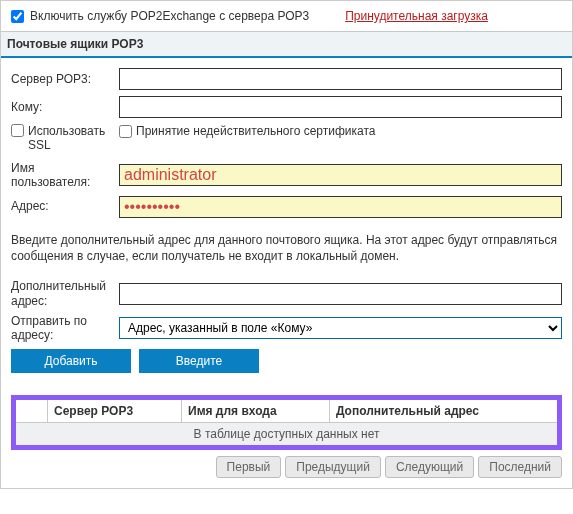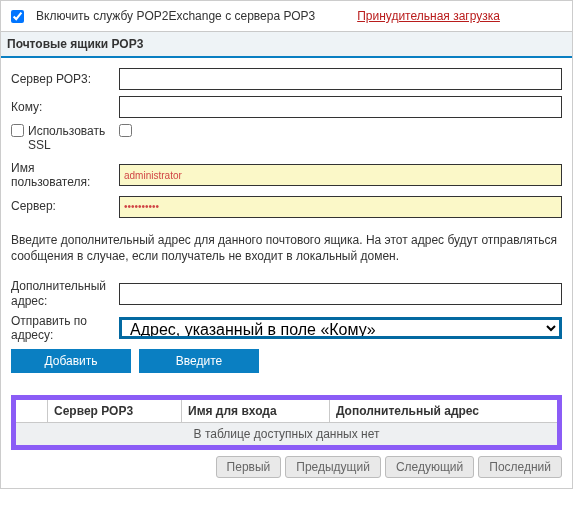--- a/index.html
+++ b/index.html
@@ -11,21 +11,21 @@
     background: #fff;
   }
   .container {
     width: 573px;
     border: 1px solid #ccc;
     padding: 8px 10px 10px 10px;
   }
   .top-row {
     display: flex;
     align-items: center;
-    gap: 12px;
+    gap: 6px;
     padding-bottom: 8px;
   }
   .top-row input[type=checkbox] { margin:0; }
   .top-label { color:#333; }
   .link {
     margin-left: 30px;
     color: #b91c1c;
     text-decoration: underline;
     cursor: pointer;
   }
@@ -46,21 +46,21 @@
     width: 108px;
     flex-shrink: 0;
     padding-right: 6px;
     line-height: 1.2;
   }
   .form-input {
     flex: 1;
     height: 22px;
     border: 1px solid #333;
     padding: 2px 4px;
-    font-size: 10px;
+    font-size: 16px;
     font-family: Arial, sans-serif;
   }
   .form-input.yellow { background: #fbf8c8; color: #d04545; }
   .ssl-row {
     display:flex;
     align-items:flex-start;
     margin-bottom:8px;
   }
   .ssl-left {
     width:108px;
@@ -77,22 +77,22 @@
     gap:4px;
   }
   .ssl-right input, .ssl-left input { margin:0; }
   .help-text {
     margin: 14px 0 14px 0;
     line-height: 1.4;
   }
   .form-select {
     flex:1;
     height:22px;
-    border:3px solid #0369a1;
-    font-size:16px;
+    border:1px solid #0369a1;
+    font-size:12px;
     font-family: Arial, sans-serif;
     background:#fff;
     padding: 0 4px;
   }
   .btn-row { display:flex; gap:8px; margin-top:4px; }
   .btn-blue {
     background:#0a7fc2;
     color:#fff;
     border:none;
     width:120px;
@@ -163,30 +163,31 @@
     <input class="form-input" value="" style="">
   </div>
 
   <div class="ssl-row">
     <div class="ssl-left">
       <input type="checkbox" style="">
       <span>Использовать SSL</span>
     </div>
     <div class="ssl-right">
       <input type="checkbox" style="">
+      <span>Принятие недействительного сертификата</span>
     </div>
   </div>
 
   <div class="form-row">
     <div class="form-label">Имя пользователя:</div>
     <input class="form-input yellow" value="administrator" style="">
   </div>
 
   <div class="form-row">
-    <div class="form-label">Сервер:</div>
+    <div class="form-label">Адрес:</div>
     <input class="form-input yellow" value="••••••••••" style="">
   </div>
 
   <div class="help-text">Введите дополнительный адрес для данного почтового ящика. На этот адрес будут отправляться сообщения в случае, если получатель не входит в локальный домен.</div>
 
   <div class="form-row">
     <div class="form-label">Дополнительный адрес:</div>
     <input class="form-input" value="" style="">
   </div>
 

